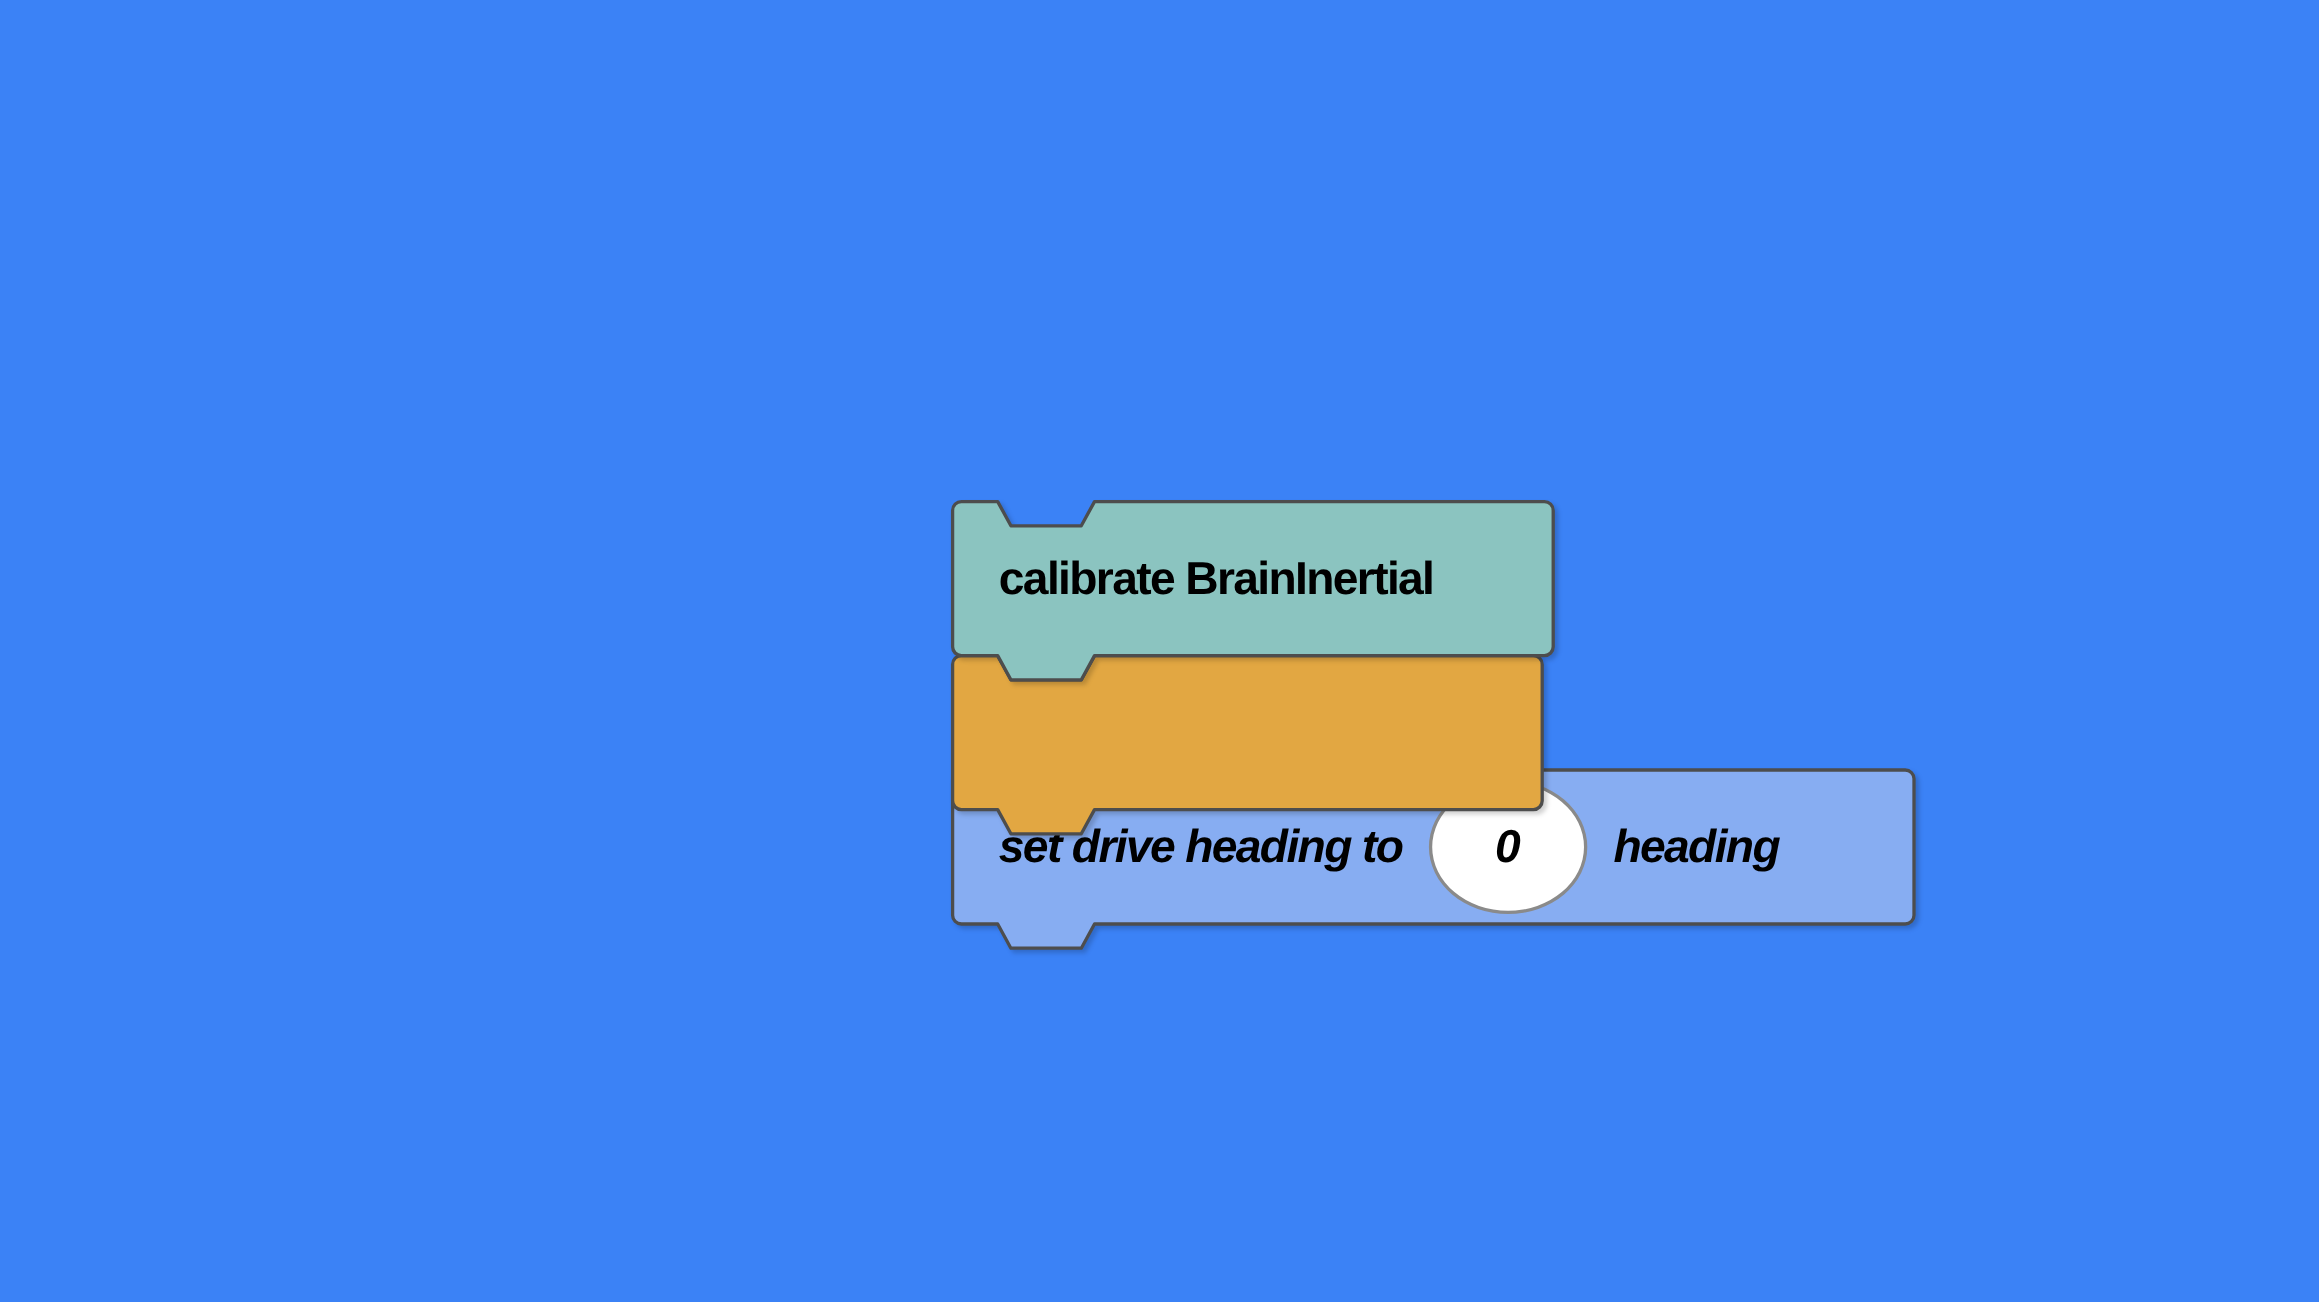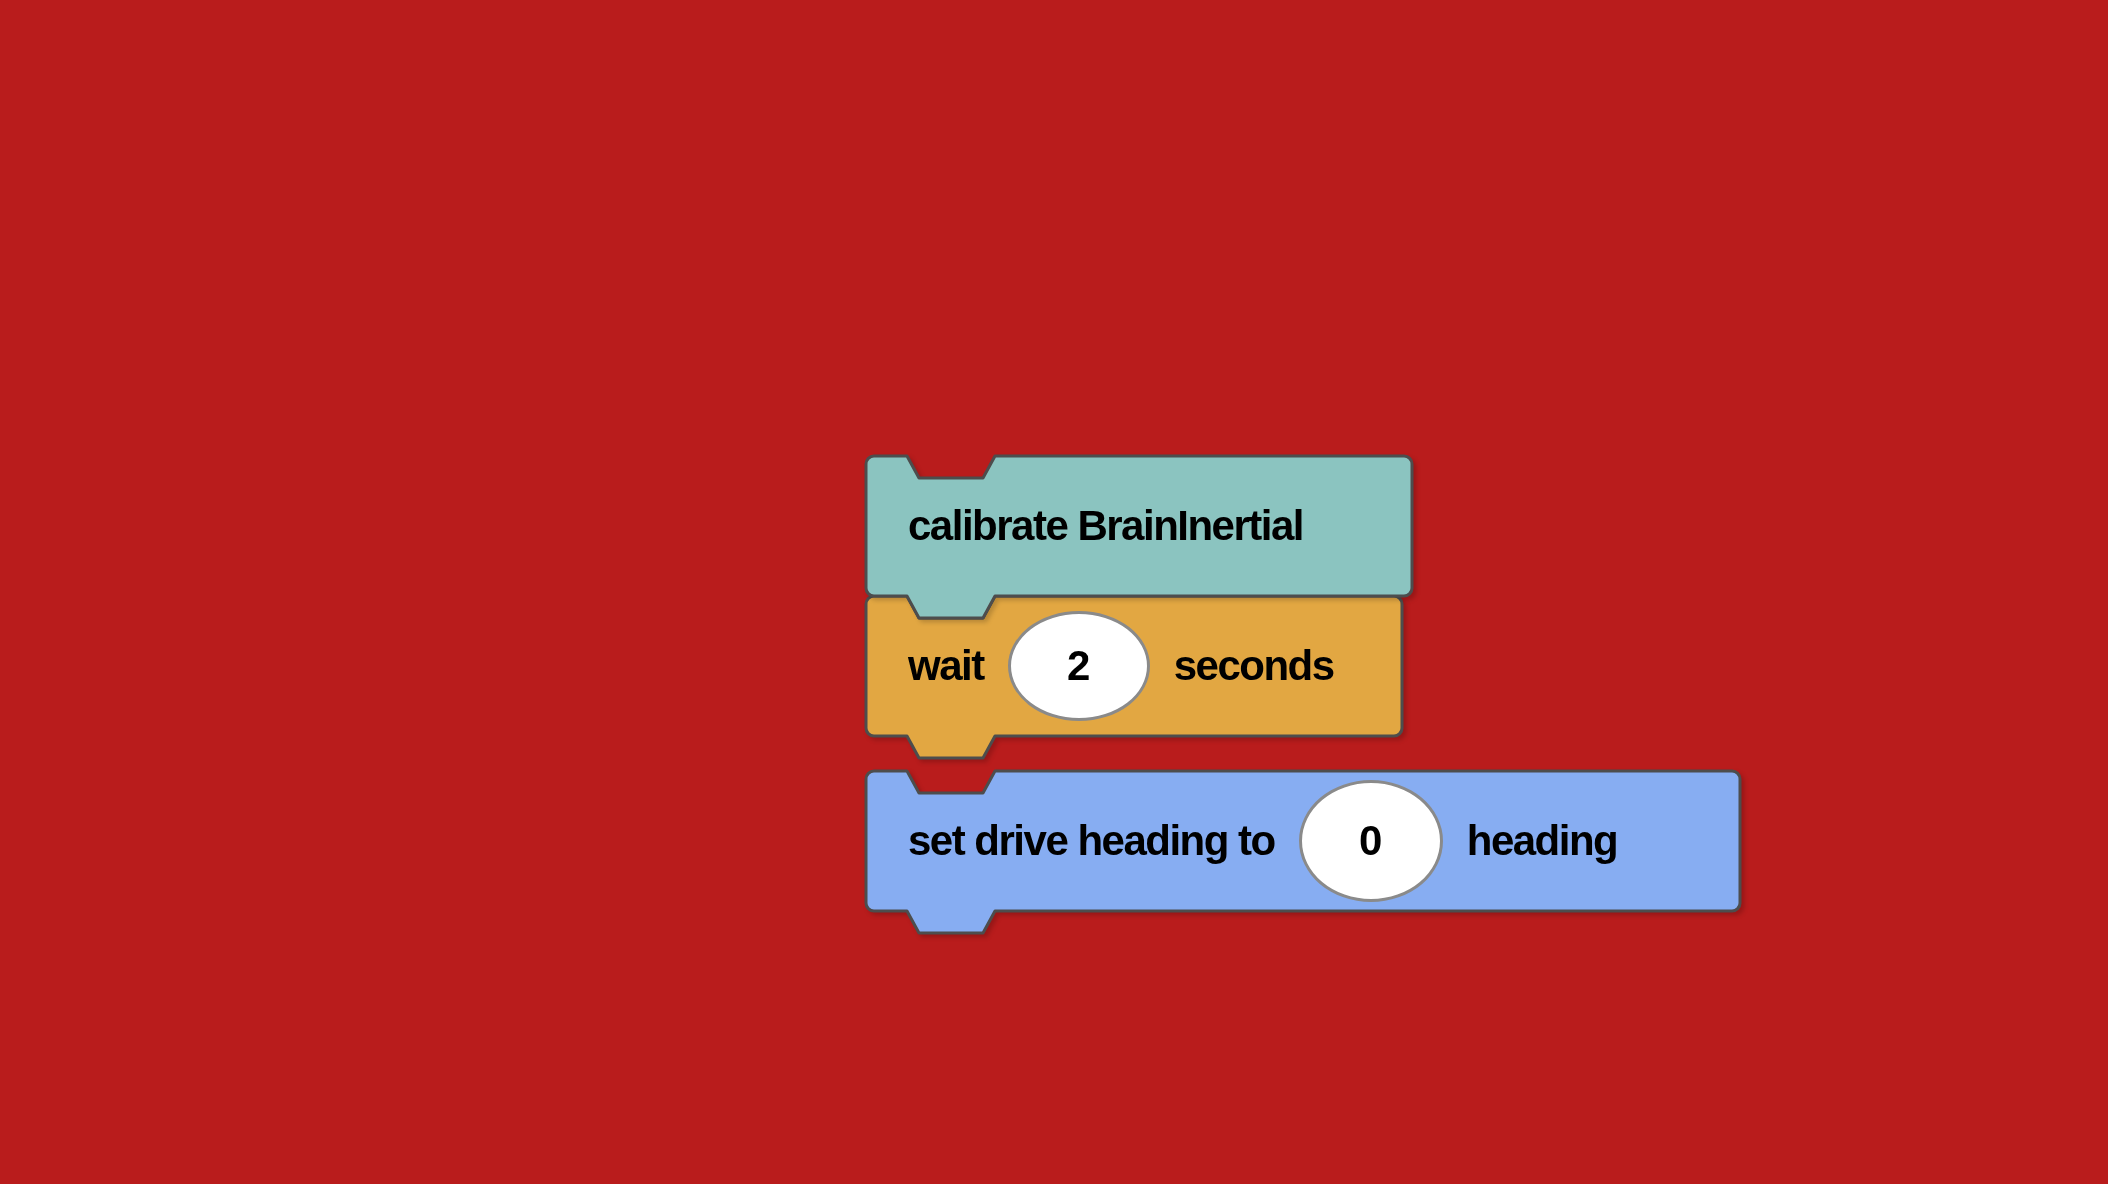--- a/index.html
+++ b/index.html
@@ -5,21 +5,21 @@
   html, body {
     margin: 0;
     padding: 0;
     background: #ffffff;
     font-family: "Liberation Sans", sans-serif;
   }
   .workspace {
     position: relative;
     width: 2108px;
     height: 1184px;
-    background: #b91c1c;
+    background: #3b82f6;
     overflow: hidden;
   }
   .block {
     position: absolute;
     left: 866px;
   }
   .block svg {
     display: block;
     overflow: visible;
     filter: drop-shadow(3px 3px 2px rgba(0,0,0,0.18));
@@ -56,45 +56,40 @@
     justify-content: center;
     font-size: 42px;
     font-weight: bold;
     color: #000000;
     box-sizing: border-box;
   }
   .val-wait { width: 142px; height: 110px; }
   .val-heading { width: 144px; height: 122px; }
   #blk-calibrate { top: 456px; z-index: 3; }
   #blk-wait      { top: 596px; z-index: 2; }
-  #blk-heading   { top: 771px; z-index: 1; }
+  #blk-heading   { top: 700px; z-index: 1; font-style: italic; }
 </style>
 </head>
 <body>
 
 <div class="workspace">
 
   <div class="block" id="blk-calibrate">
     <svg width="546" height="166" viewBox="0 0 546 166" aria-hidden="true">
       <path d="M 8 0 L 41 0 L 53 22 L 117 22 L 129 0 L 538 0 A 8 8 0 0 1 546 8 L 546 132 A 8 8 0 0 1 538 140 L 129 140 L 117 162 L 53 162 L 41 140 L 8 140 A 8 8 0 0 1 0 132 L 0 8 A 8 8 0 0 1 8 0 Z" fill="#8BC4C0"></path>
     </svg>
     <div class="content">
       <span class="lbl">calibrate BrainInertial</span>
     </div>
   </div>
 
   <div class="block" id="blk-wait">
     <svg width="536" height="166" viewBox="0 0 536 166" aria-hidden="true">
       <path d="M 8 0 L 41 0 L 53 22 L 117 22 L 129 0 L 528 0 A 8 8 0 0 1 536 8 L 536 132 A 8 8 0 0 1 528 140 L 129 140 L 117 162 L 53 162 L 41 140 L 8 140 A 8 8 0 0 1 0 132 L 0 8 A 8 8 0 0 1 8 0 Z" fill="#E2A742"></path>
     </svg>
-    <div class="content">
-      <span class="lbl">wait</span>
-      <span class="val-input val-wait">2</span>
-      <span class="lbl">seconds</span>
-    </div>
   </div>
 
   <div class="block" id="blk-heading">
     <svg width="874" height="166" viewBox="0 0 874 166" aria-hidden="true">
       <path d="M 8 0 L 41 0 L 53 22 L 117 22 L 129 0 L 866 0 A 8 8 0 0 1 874 8 L 874 132 A 8 8 0 0 1 866 140 L 129 140 L 117 162 L 53 162 L 41 140 L 8 140 A 8 8 0 0 1 0 132 L 0 8 A 8 8 0 0 1 8 0 Z" fill="#87ADF2"></path>
     </svg>
     <div class="content">
       <span class="lbl">set drive heading to</span>
       <span class="val-input val-heading">0</span>
       <span class="lbl">heading</span>

